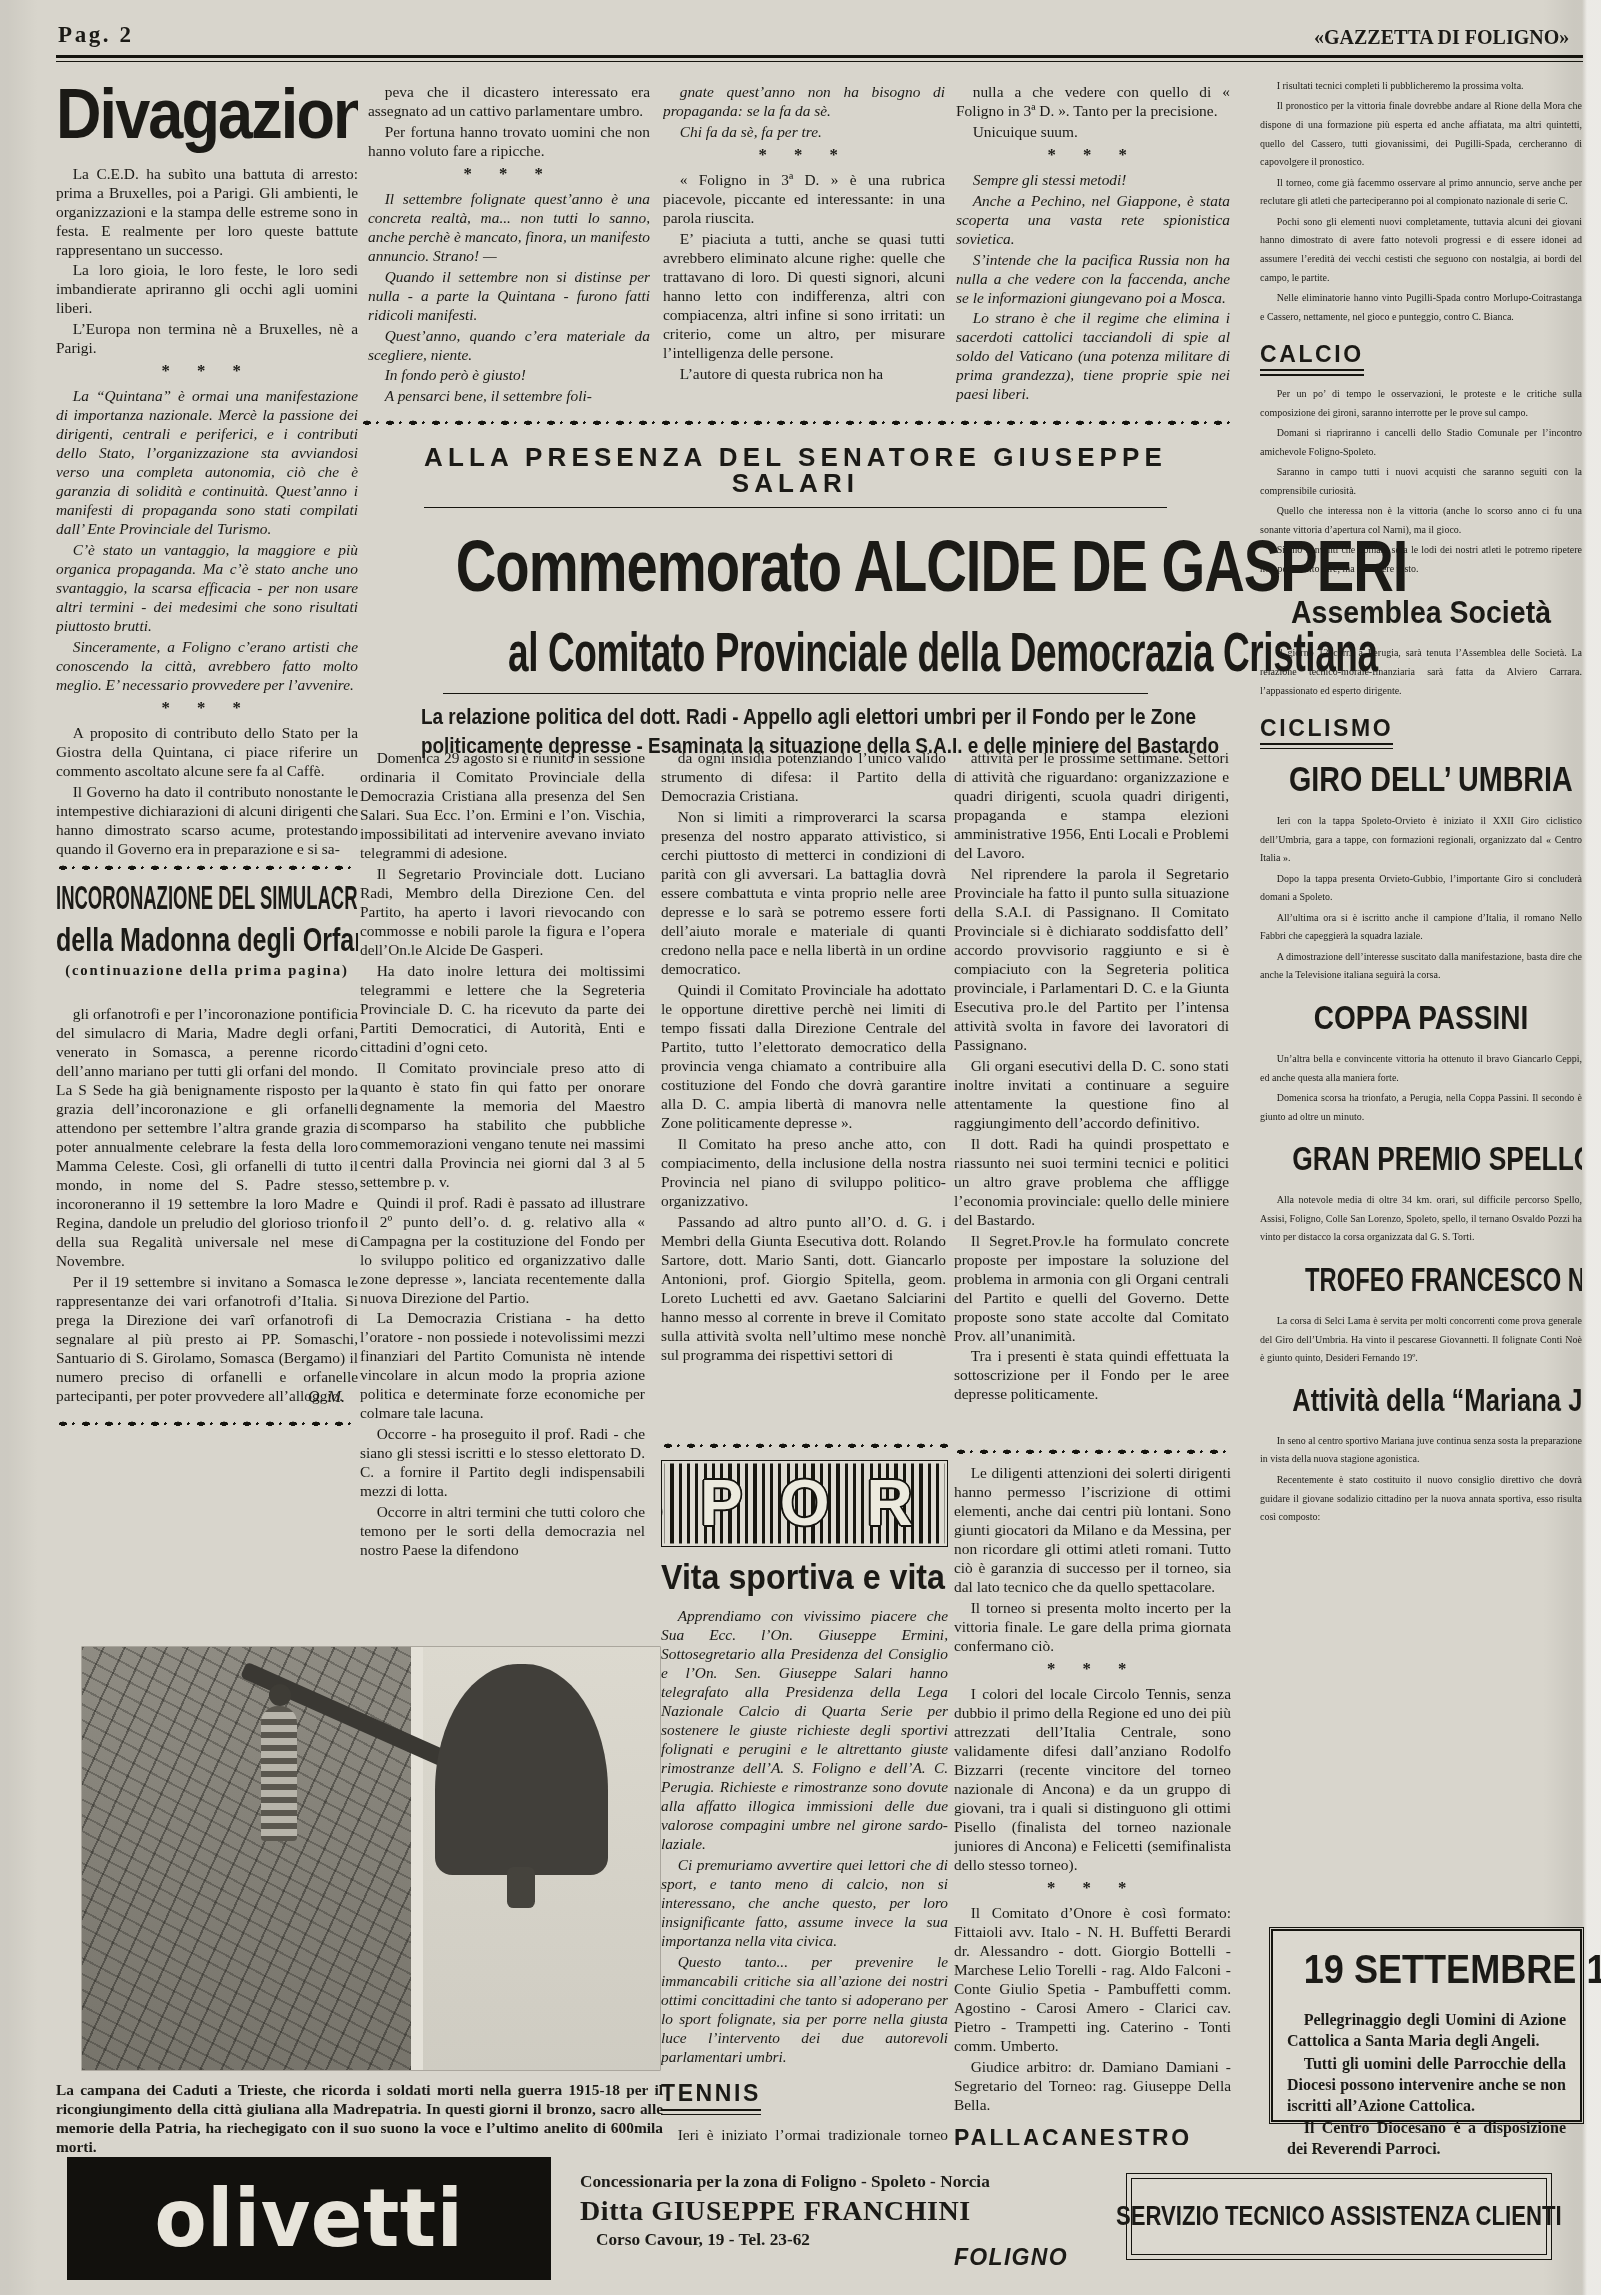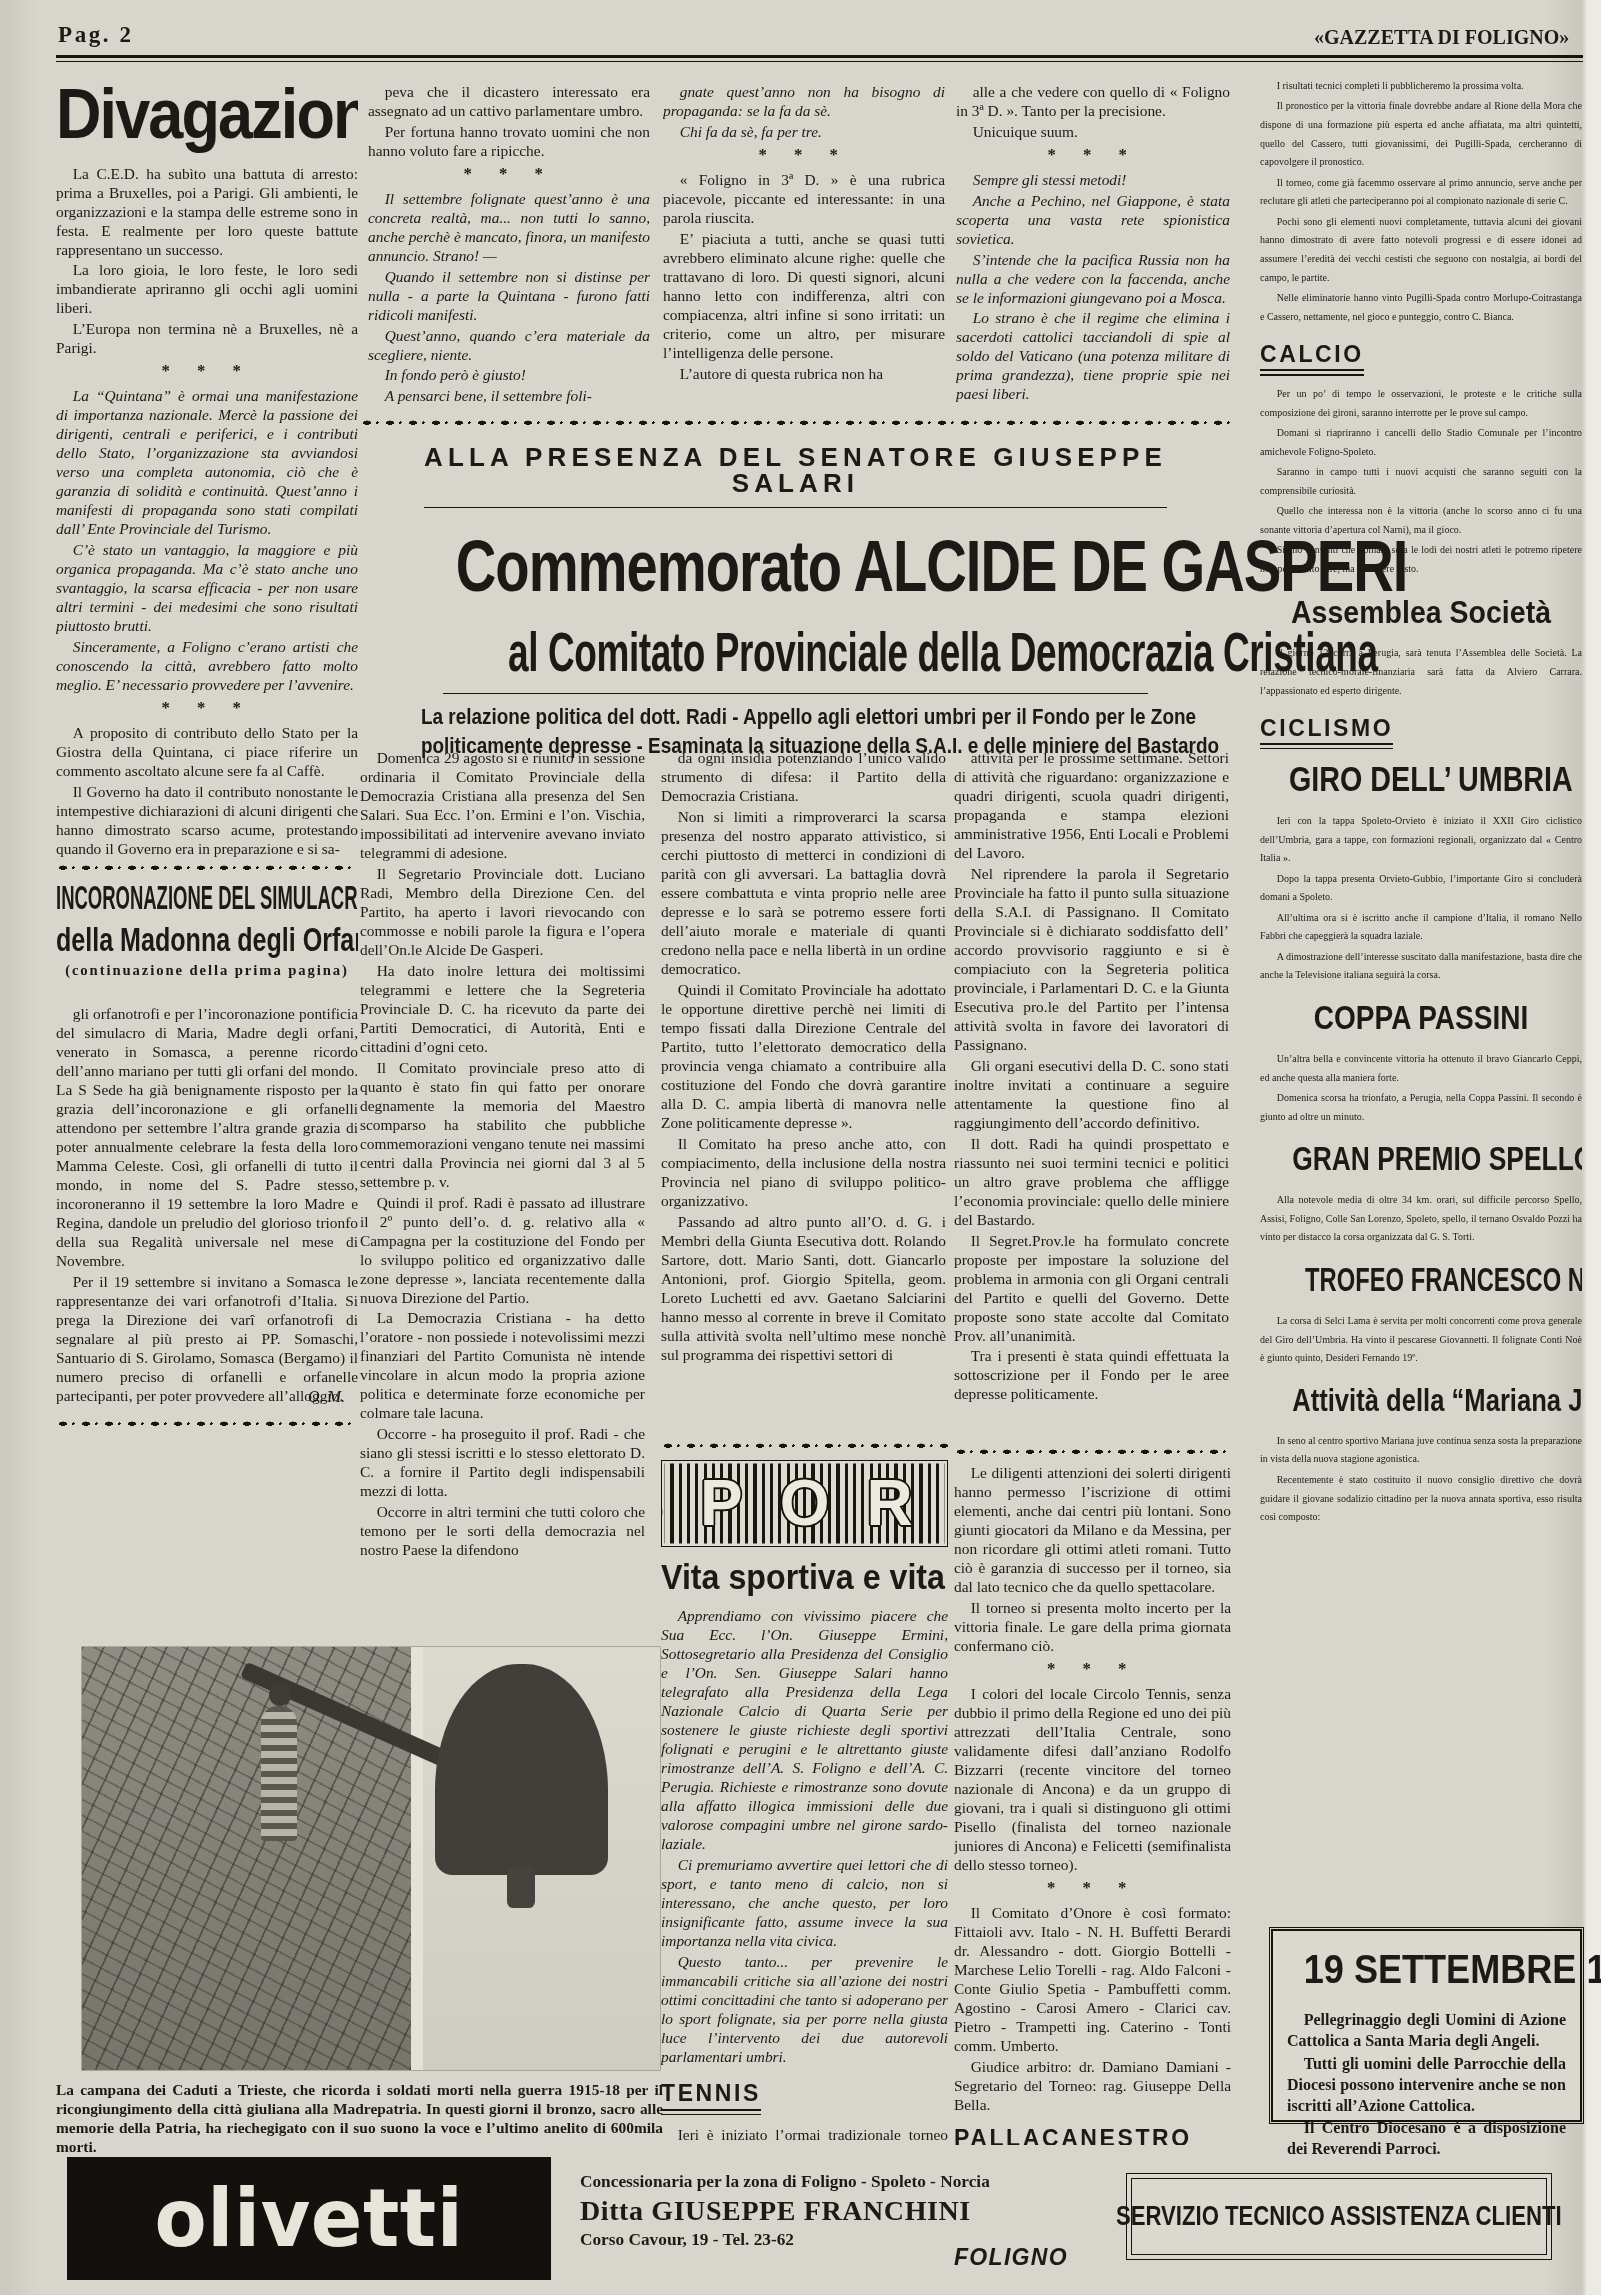--- a/index.html
+++ b/index.html
@@ -66,21 +66,21 @@
   .ph-man{position:absolute;left:31%;top:14%;width:36px;height:135px;background:
      repeating-linear-gradient(180deg,#5a574f 0 6.4px,#b7b4aa 6.4px 13px);border-radius:16.7px 16.7px 3.8px 3.8px;}
   .ph-man::before{content:"";position:absolute;left:7.7px;top:-22px;width:22px;height:22px;background:#3e3c36;border-radius:50%;}
   .caption{position:absolute;left:56px;top:2080px;width:607px;font:bold 15.4px/19px "Liberation Serif",serif;text-align:justify;}
   
   .oli-box{position:absolute;left:67px;top:2157px;width:484px;height:123px;background:#12110d;display:flex;align-items:center;justify-content:center;}
   .oli-box span{font:bold 76px/1 "DejaVu Sans",sans-serif;color:#e7e4da;letter-spacing:0.6px;transform:scaleY(1.05);}
   .ad-mid{position:absolute;left:580px;top:2170px;width:512px;}
   .ad-mid .l1{font:bold 17.3px/23px "Liberation Serif",serif;}
   .ad-mid .l2{font:bold 28px/35px "Liberation Serif",serif;letter-spacing:0.6px;}
-  .ad-mid .l3{font:bold 17.3px/23px "Liberation Serif",serif;}
+  .ad-mid .l3{font:bold 17.3px/23px "Liberation Serif",serif;margin-left:16px;}
   .ad-city{position:absolute;left:954px;top:2246px;font:bold italic 23px/1 "Liberation Sans",sans-serif;letter-spacing:1.3px;}
   .svc-box{position:absolute;left:1126px;top:2173px;width:424px;height:85px;border:1.9px solid #14130e;outline:0.6px solid #14130e;outline-offset:-6.4px;display:flex;align-items:center;justify-content:center;background:#dbd8cf;}
   .svc-box span{font:bold 27px/1 "Liberation Sans",sans-serif;white-space:nowrap;transform:scaleX(.82);}
   
   .pagnum{position:absolute;left:58px;top:23px;font:bold 23px/1 "Liberation Serif",serif;letter-spacing:2.6px;}
   .masthead{position:absolute;left:1314px;top:27px;font:bold 20px/1 "Liberation Serif",serif;white-space:nowrap;}
   .toprule{position:absolute;left:56px;top:55px;width:1527px;border-top:3.8px solid #15140e;}
   .toprule::after{content:"";display:block;margin-top:2.6px;border-top:1.3px solid #15140e;}
   .colE .p{font-size:10px;line-height:18.6px;}
 </style>
@@ -139,21 +139,21 @@
   <div class="col" style="left:663px;top:82px;width:282px;height:333px;">
     <p class="p it">gnate quest’anno non ha bisogno di propaganda: se la fa da sè.</p>
     <p class="p it">Chi fa da sè, fa per tre.</p>
     <div class="stars">* * *</div>
     <p class="p">« Foligno in 3ª D. » è una rubrica piacevole, piccante ed interessante: in una parola riuscita.</p>
     <p class="p">E’ piaciuta a tutti, anche se quasi tutti avrebbero eliminato alcune righe: quelle che trattavano di loro. Di questi signori, alcuni hanno letto con indifferenza, altri con compiacenza, altri infine si sono irritati: un criterio, come un altro, per misurare l’intelligenza delle persone.</p>
     <p class="p">L’autore di questa rubrica non ha</p>
   </div>
 
   <div class="col" style="left:956px;top:82px;width:274px;height:333px;">
-    <p class="p">alle a che vedere con quello di « Foligno in 3ª D. ». Tanto per la precisione.</p>
+    <p class="p">nulla a che vedere con quello di « Foligno in 3ª D. ». Tanto per la precisione.</p>
     <p class="p">Unicuique suum.</p>
     <div class="stars">* * *</div>
     <p class="p it">Sempre gli stessi metodi!</p>
     <p class="p it">Anche a Pechino, nel Giappone, è stata scoperta una vasta rete spionistica sovietica.</p>
     <p class="p it">S’intende che la pacifica Russia non ha nulla a che vedere con la faccenda, anche se le informazioni giungevano poi a Mosca.</p>
     <p class="p it">Lo strano è che il regime che elimina i sacerdoti cattolici tacciandoli di spie al soldo del Vaticano (una potenza militare di prima grandezza), tiene proprie spie nei paesi liberi.</p>
   </div>
 
   <div class="abs" style="left:360px;top:413px;width:871px;">
     <div class="dotrule"></div>

